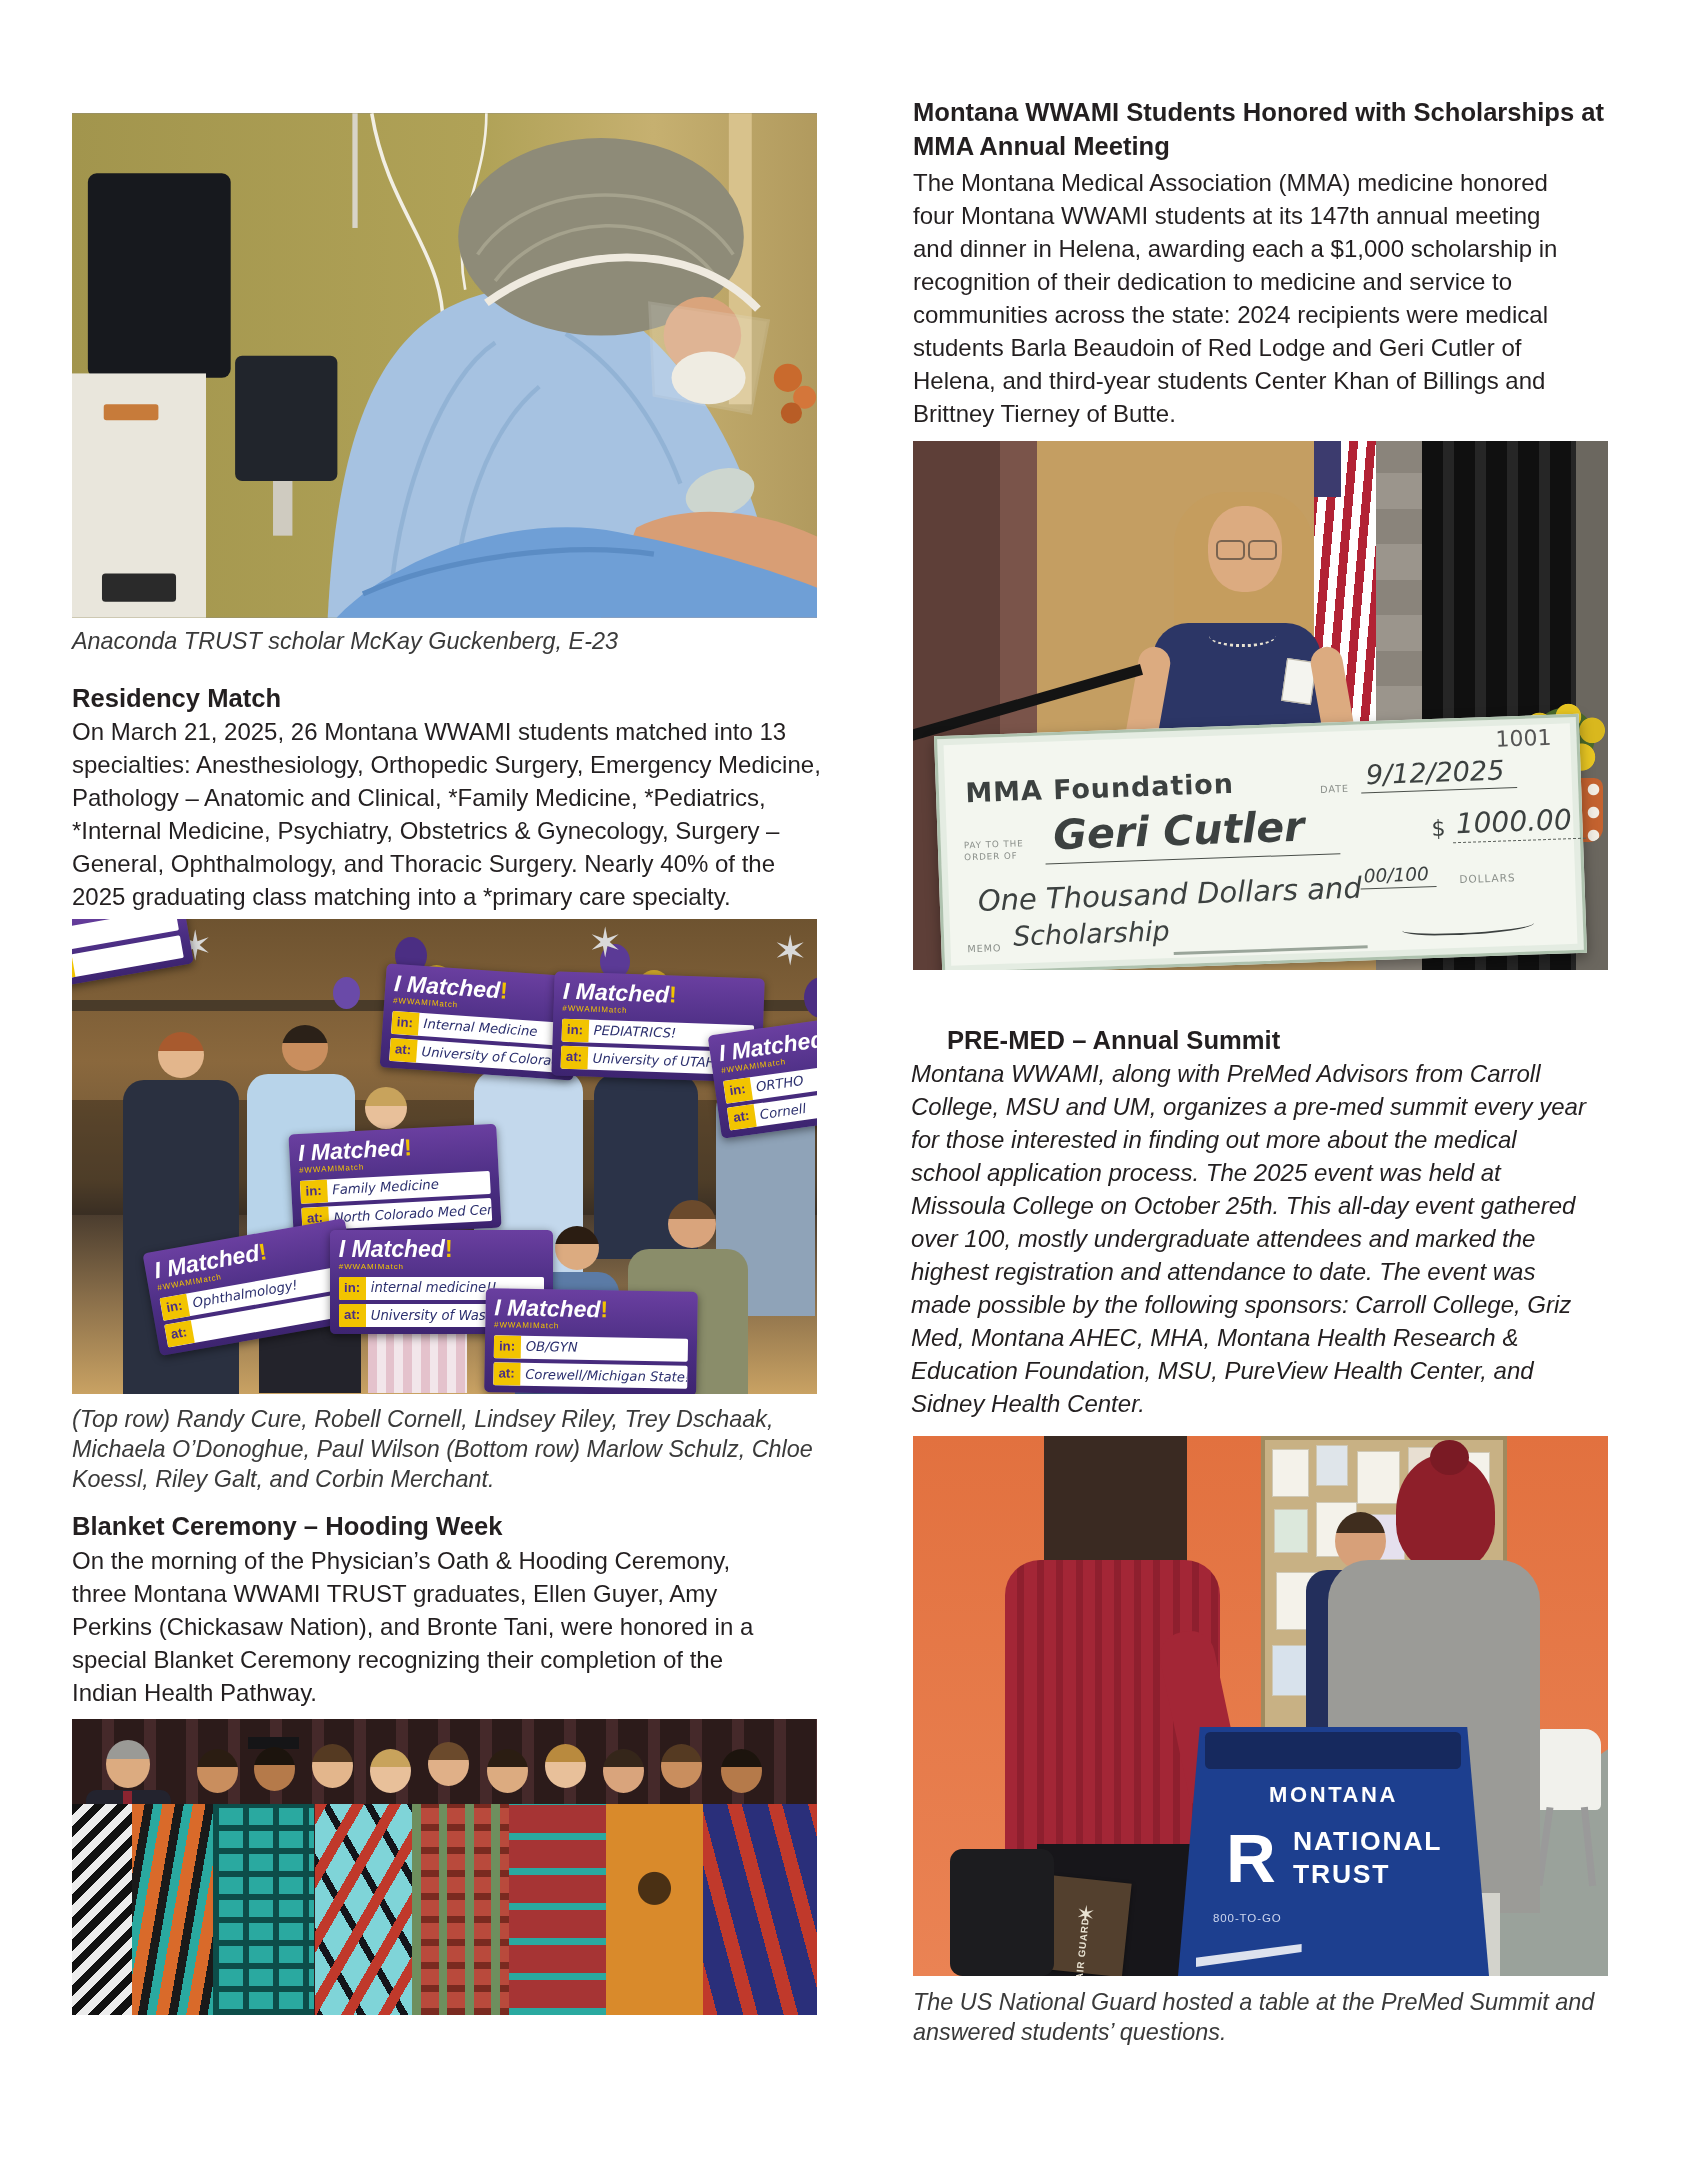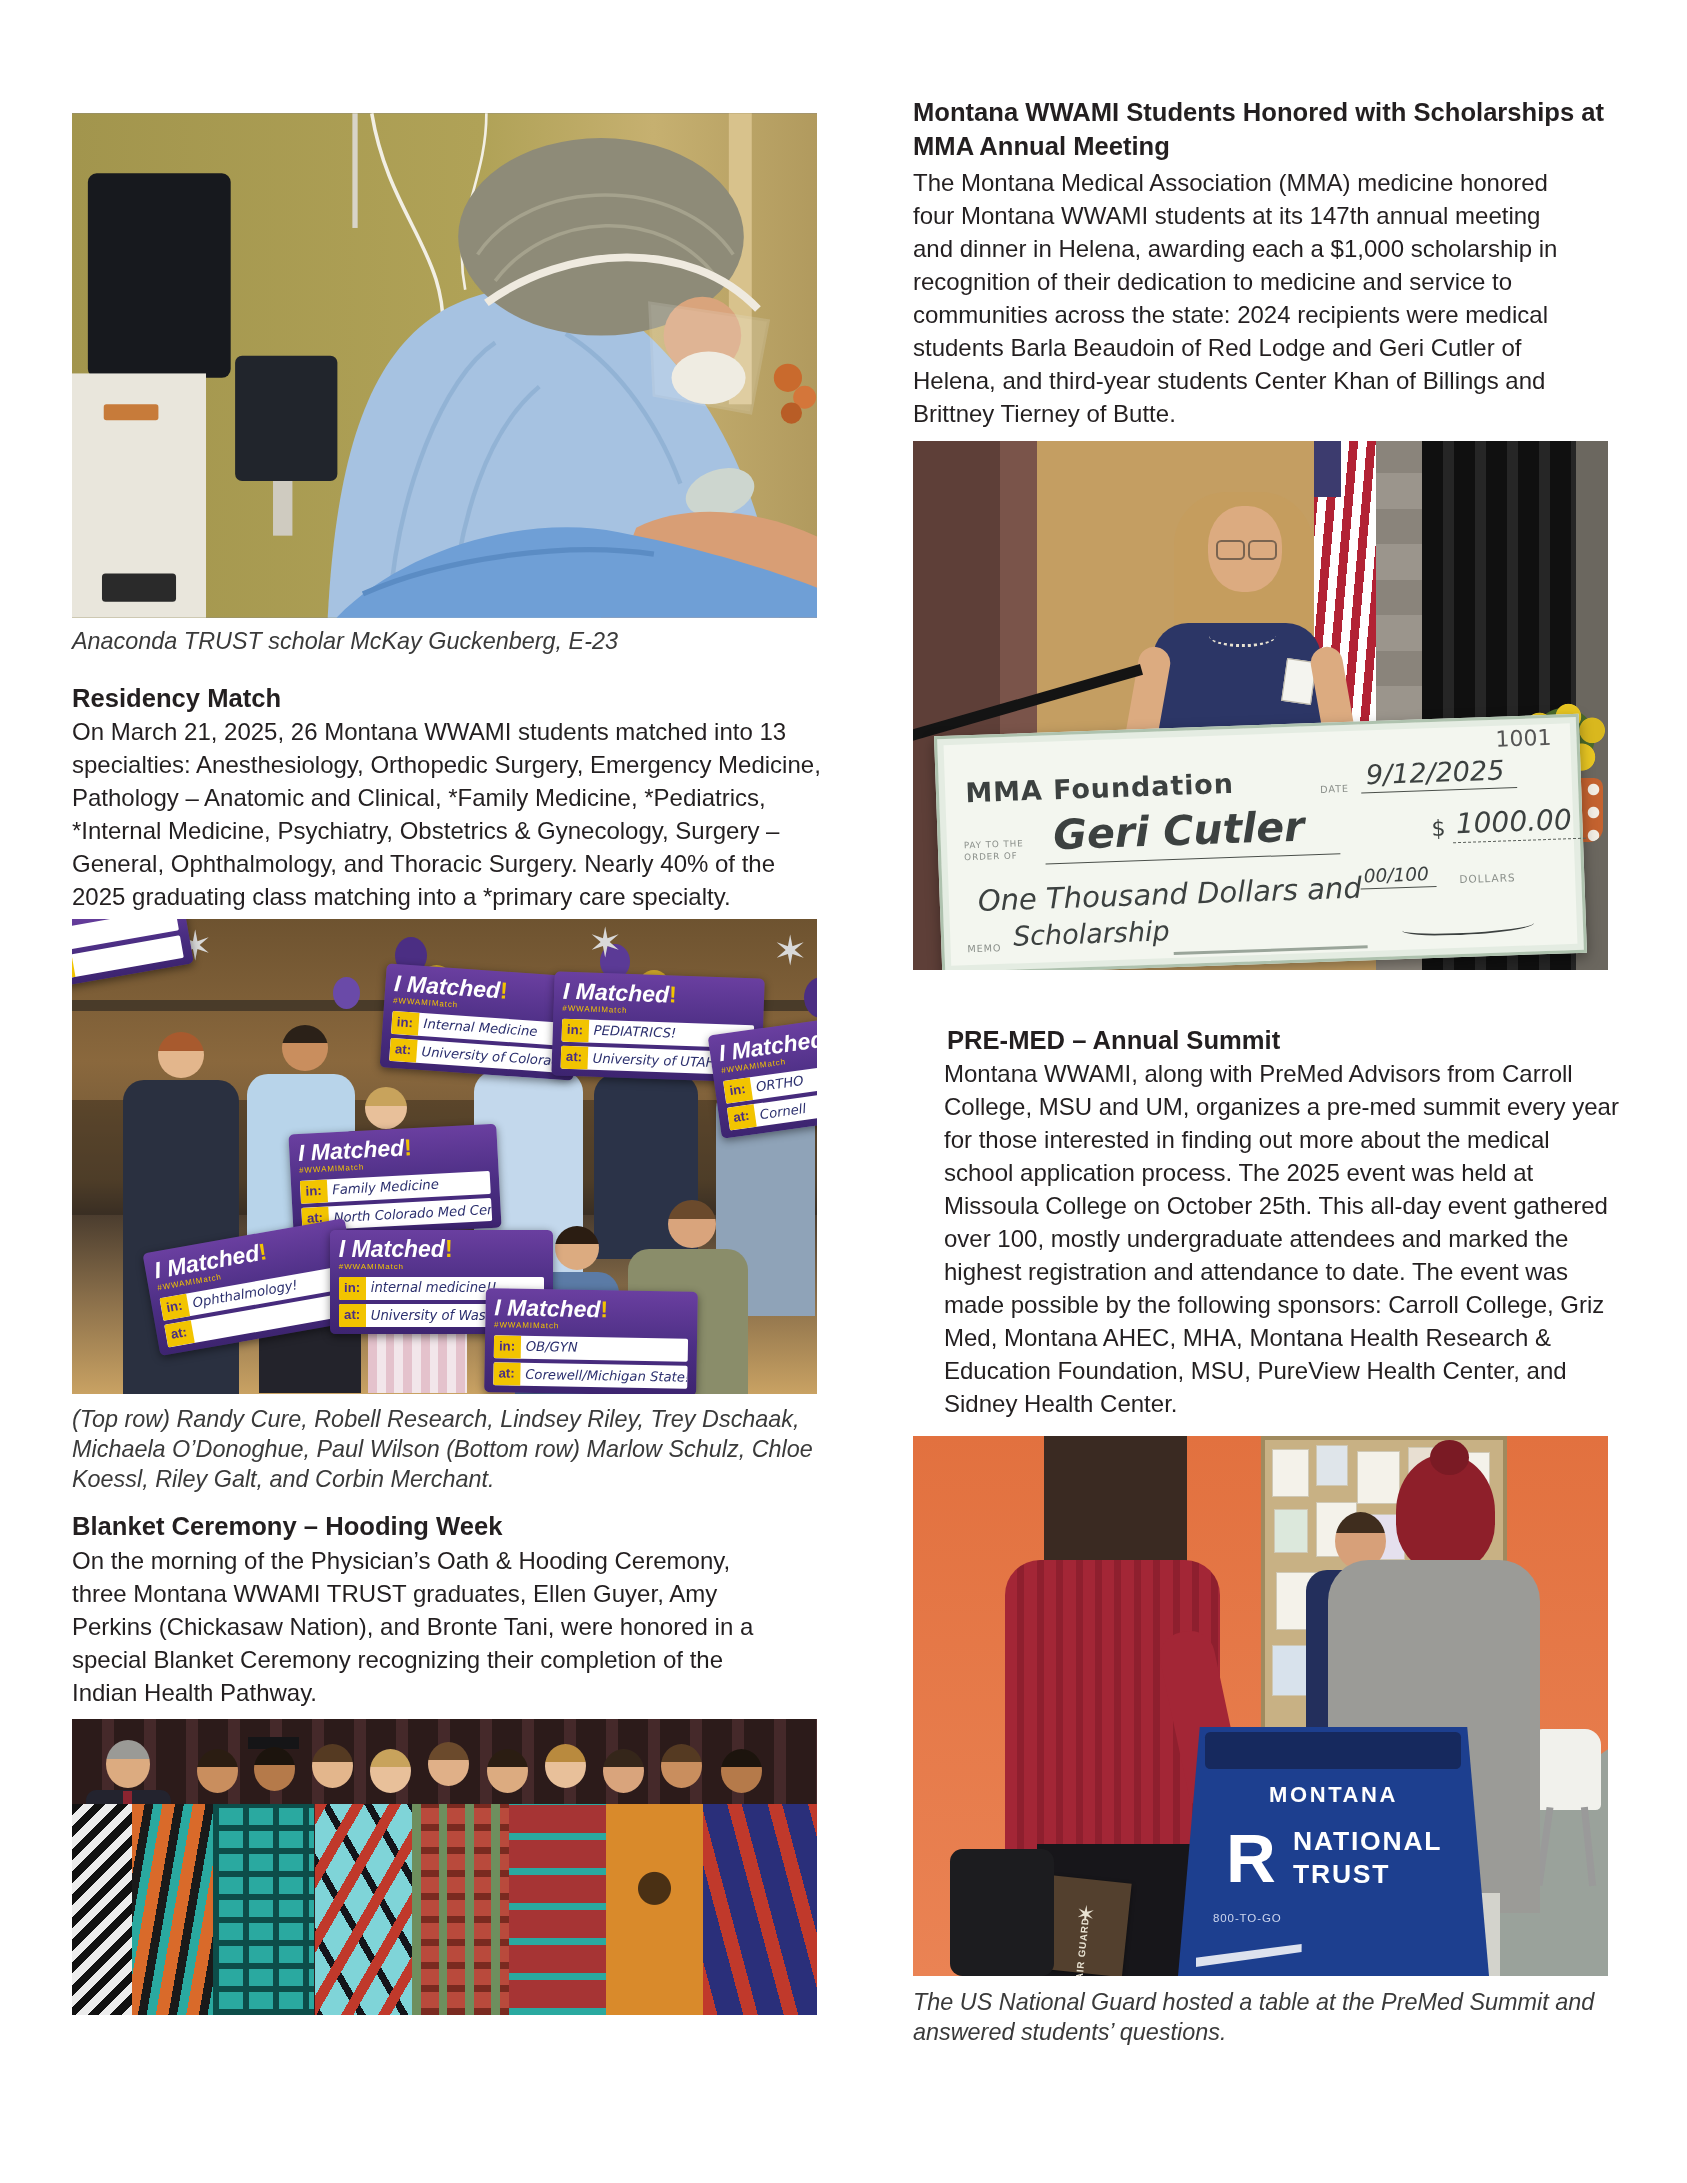--- a/index.html
+++ b/index.html
@@ -220,21 +220,21 @@
           <span class="val">OB/GYN</span>
         </div>
       <div class="row">
           <span class="lbl">at:</span>
           <span class="val">Corewell/Michigan State!</span>
         </div>
     </div>
   </div>
 
   <div class="caption" style="left:72px;top:1404px;width:759px;">
-      <div>(Top row) Randy Cure, Robell Research, Lindsey Riley, Trey Dschaak,</div>
+      <div>(Top row) Randy Cure, Robell Cornell, Lindsey Riley, Trey Dschaak,</div>
       <div>Michaela O’Donoghue, Paul Wilson (Bottom row) Marlow Schulz, Chloe</div>
       <div>Koessl, Riley Galt, and Corbin Merchant.</div>
     </div>
 
   <div class="heading" style="left:72px;top:1509px;width:745px;">Blanket Ceremony – Hooding Week</div>
   <div class="bodytext" style="left:72px;top:1544px;width:759px;">
       <div>On the morning of the Physician’s Oath &amp; Hooding Ceremony,</div>
       <div>three Montana WWAMI TRUST graduates, Ellen Guyer, Amy</div>
       <div>Perkins (Chickasaw Nation), and Bronte Tani, were honored in a</div>
       <div>special Blanket Ceremony recognizing their completion of the</div>
@@ -335,21 +335,21 @@
       <div class="chk-t pre" style="left:517px;top:152px;font-size:10.6px;">DOLLARS</div>
       <div class="chk-t pre" style="left:23px;top:205px;font-size:9.7px;">MEMO</div>
       <div class="chk-t hand" style="left:69px;top:184px;font-size:27px;">Scholarship</div>
       <div class="abs" style="right:49px;top:198px;width:132px;height:14px;
            border-bottom:2.6px solid #3c4140;border-radius:0 0 60% 40%;"></div>
       <div class="abs" style="left:229px;bottom:8.8px;width:194px;height:3.5px;background:#9aa59a;"></div>
     </div>
   </div>
 
   <div class="heading" style="left:913px;top:1023px;width:715px;margin-left:34px;">PRE-MED – Annual Summit</div>
-  <div class="bodytext" style="left:944px;top:1057px;width:715px;">
+  <div class="bodytext" style="left:911px;top:1057px;width:715px;font-style:italic;">
       <div>Montana WWAMI, along with PreMed Advisors from Carroll</div>
       <div>College, MSU and UM, organizes a pre-med summit every year</div>
       <div>for those interested in finding out more about the medical</div>
       <div>school application process. The 2025 event was held at</div>
       <div>Missoula College on October 25th. This all-day event gathered</div>
       <div>over 100, mostly undergraduate attendees and marked the</div>
       <div>highest registration and attendance to date. The event was</div>
       <div>made possible by the following sponsors: Carroll College, Griz</div>
       <div>Med, Montana AHEC, MHA, Montana Health Research &amp;</div>
       <div>Education Foundation, MSU, PureView Health Center, and</div>

